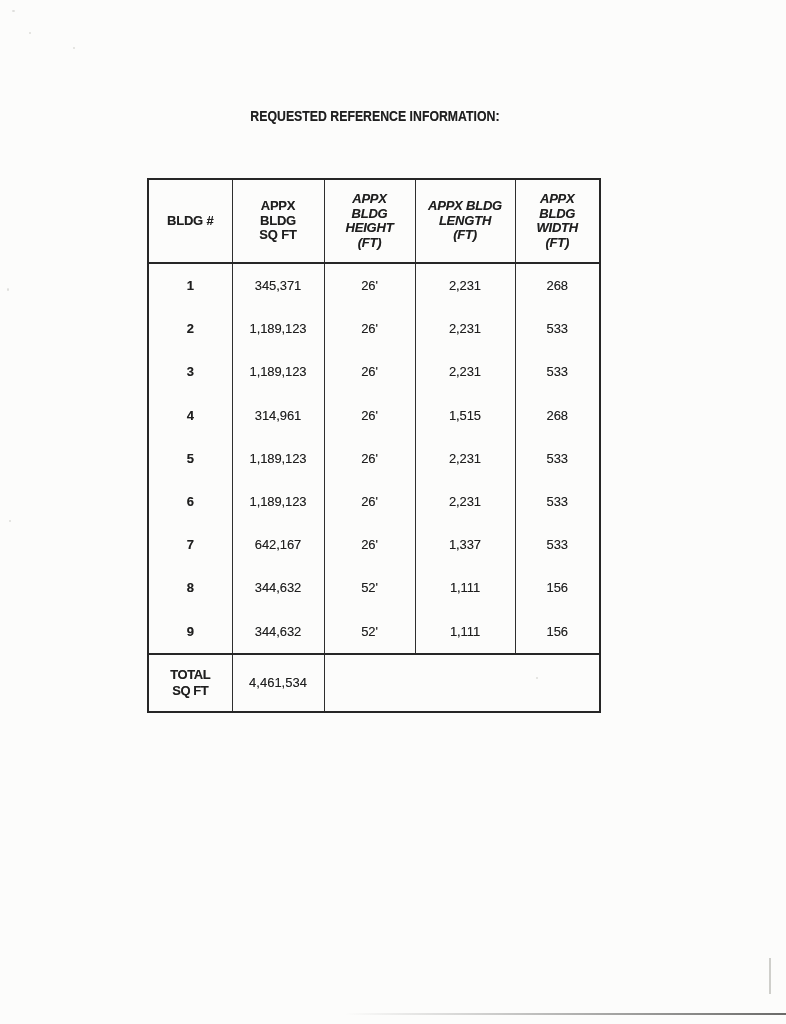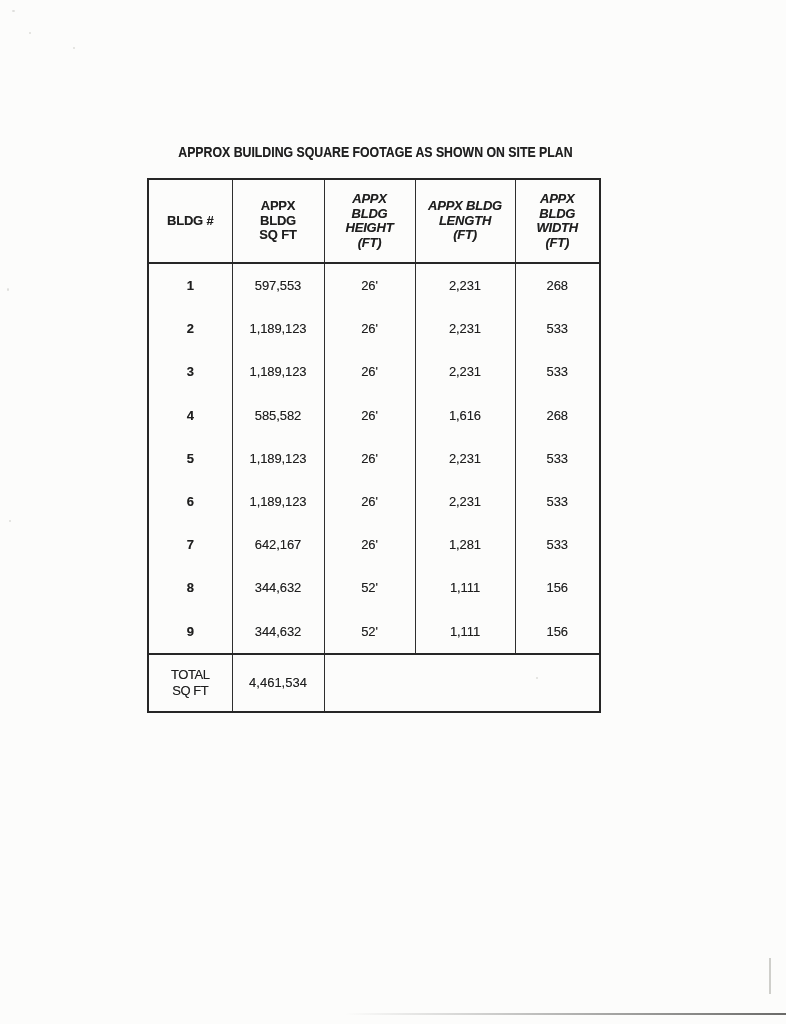--- a/index.html
+++ b/index.html
@@ -64,21 +64,21 @@
     border-top: none;
     border-bottom: none;
   }
   .sqft-table tbody td.bldg-col { font-weight: bold; }
   .sqft-table tfoot td {
     height: 16px;
     line-height: 16px;
     border-top: 2px solid #262626;
   }
   .sqft-table tfoot td.total-label {
-    font-weight: normal;
+    font-weight: bold;
     letter-spacing: -0.45px;
   }
   .speck {
     position: absolute;
     background: #b9b9b4;
     border-radius: 50%;
     opacity: 0.45;
   }
   .artifact-vline {
     position: absolute;
@@ -99,24 +99,24 @@
       rgba(110,110,108,0.35) 35%,
       rgba(85,85,83,0.65) 75%,
       rgba(70,70,68,0.8) 100%);
   }
 </style>
 </head>
 <body>
 
 <div class="page">
 
-
-  <div class="title title2">
-    <span class="squish">APPROX BUILDING SQUARE FOOTAGE AS SHOWN ON SITE PLAN</span>
+  <div class="title title1">
+    <span class="squish">REQUESTED REFERENCE INFORMATION:</span>
   </div>
+
 
   <table class="sqft-table">
     <colgroup>
       <col style="width:84px">
         <col style="width:92px">
         <col style="width:91px">
         <col style="width:100px">
         <col style="width:85px">
     </colgroup>
     <thead>
@@ -128,65 +128,65 @@
 HEIGHT (FT)</th>
         <th class="slanted">APPX BLDG
 LENGTH (FT)</th>
         <th class="slanted">APPX BLDG
 WIDTH (FT)</th>
       </tr>
     </thead>
     <tbody>
       <tr>
         <td class="bldg-col">1</td>
-        <td>597,553</td>
+        <td>345,371</td>
         <td>26'</td>
         <td>2,231</td>
         <td>268</td>
       </tr>
       <tr>
         <td class="bldg-col">2</td>
         <td>1,189,123</td>
         <td>26'</td>
         <td>2,231</td>
         <td>533</td>
       </tr>
       <tr>
         <td class="bldg-col">3</td>
         <td>1,189,123</td>
         <td>26'</td>
         <td>2,231</td>
         <td>533</td>
       </tr>
       <tr>
         <td class="bldg-col">4</td>
-        <td>585,582</td>
-        <td>26'</td>
-        <td>1,616</td>
+        <td>314,961</td>
+        <td>26'</td>
+        <td>1,515</td>
         <td>268</td>
       </tr>
       <tr>
         <td class="bldg-col">5</td>
         <td>1,189,123</td>
         <td>26'</td>
         <td>2,231</td>
         <td>533</td>
       </tr>
       <tr>
         <td class="bldg-col">6</td>
         <td>1,189,123</td>
         <td>26'</td>
         <td>2,231</td>
         <td>533</td>
       </tr>
       <tr>
         <td class="bldg-col">7</td>
         <td>642,167</td>
         <td>26'</td>
-        <td>1,281</td>
+        <td>1,337</td>
         <td>533</td>
       </tr>
       <tr>
         <td class="bldg-col">8</td>
         <td>344,632</td>
         <td>52'</td>
         <td>1,111</td>
         <td>156</td>
       </tr>
       <tr>

